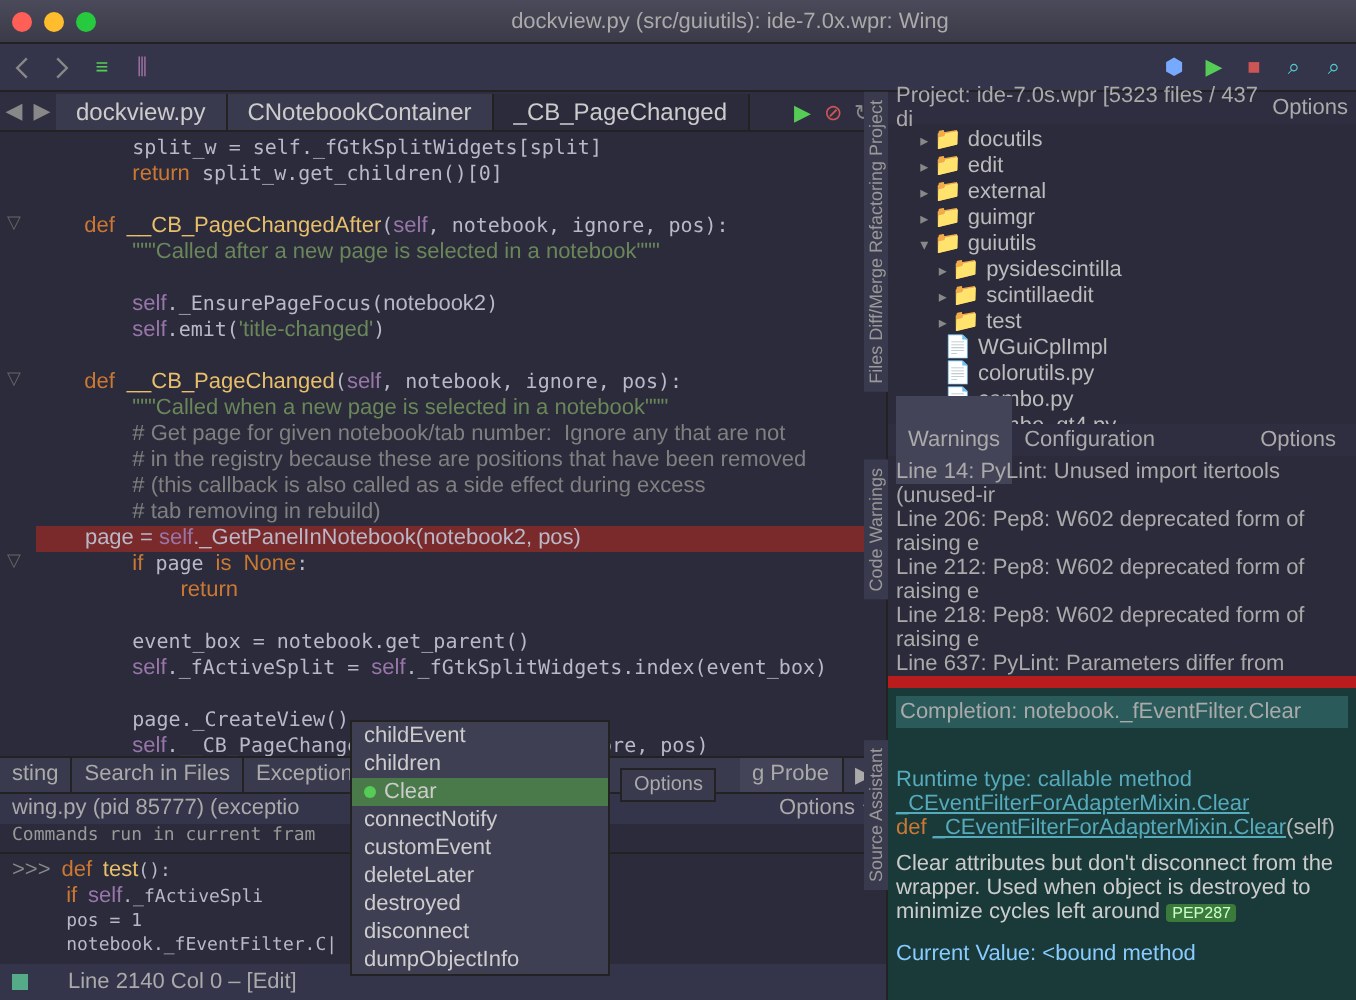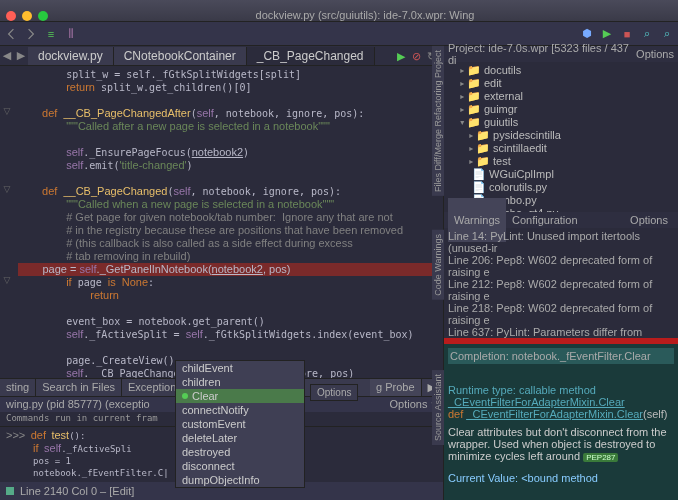--- a/index.html
+++ b/index.html
@@ -1,44 +1,44 @@
 <!DOCTYPE html>
 <html><head>
 <meta charset="utf-8">
 <style>
 *{margin:0;padding:0;box-sizing:border-box;font-family:'Segoe UI',Arial,sans-serif;font-size:11px}
 body{background:#2b2b3b;color:#bbb;width:678px;height:500px;overflow:hidden;position:relative}
-.titlebar{height:22px;background:linear-gradient(#4a4a5a,#3a3a48);display:flex;align-items:flex-end;padding:0 6px;border-bottom:1px solid #222}
+.titlebar{height:22px;background:linear-gradient(#4a4a5a,#3a3a48);display:flex;align-items:center;padding:0 6px;border-bottom:1px solid #222}
 .traffic{display:flex;gap:6px;margin-right:10px}
 .tl{width:10px;height:10px;border-radius:50%}
 .tl.r{background:#ff5f56}.tl.y{background:#ffbd2e}.tl.g{background:#27c93f}
 .title{flex:1;text-align:center;color:#aaa;font-size:11px}
 .toolbar{height:24px;background:#34344a;display:flex;align-items:center;padding:0 4px;gap:6px;border-bottom:1px solid #222}
 .tbicon{width:14px;height:14px;display:flex;align-items:center;justify-content:center;color:#888;cursor:pointer}
 .tbicon svg{width:12px;height:12px}
 .spacer{flex:1}
 .main{display:flex;height:454px}
 .left{width:444px;display:flex;flex-direction:column;border-right:1px solid #222}
 .tabs{height:20px;background:#2e2e40;display:flex;align-items:center;border-bottom:1px solid #222}
 .tabar{width:14px;text-align:center;color:#888;cursor:pointer}
 .tab{padding:2px 10px;background:#3a3a4e;color:#ccc;border-right:1px solid #222;cursor:pointer;font-size:12px}
 .tab.active{background:#2b2b3b}
 .runbar{display:flex;gap:3px;padding:0 4px}
 .runicon{width:12px;height:12px;color:#5c5;cursor:pointer}
 .gutter{width:14px;background:#2b2b3b;color:#666;font-size:9px;line-height:13px;text-align:center}
 .editor{flex:1;display:flex;overflow:hidden;position:relative}
 .code{flex:1;font-family:Menlo,Consolas,monospace;font-size:10px;line-height:13px;padding:2px 4px;white-space:pre;color:#b8b8c8;overflow:hidden}
 .kw{color:#cc7832}.str{color:#6a8759}.cm{color:#808080}.fn{color:#e8bf6a}.self{color:#9876aa}.hl-line{background:#7a2a2a;display:inline-block;width:100%}
-.ul{text-decoration:underline}
+.ul{}
 .bottom-tabs{height:18px;background:#3a3a4e;display:flex;font-size:10px;border-top:1px solid #222}
 .btab{padding:2px 6px;border-right:1px solid #222;color:#aaa;cursor:pointer}
 .consolebar{height:16px;background:#34344a;color:#aaa;padding:1px 6px;font-size:10px;border-top:1px solid #222;display:flex}
 .console{height:14px;font-family:monospace;font-size:9px;padding:1px 6px;color:#999}
 .mini{height:56px;background:#2b2b3b;font-family:monospace;font-size:9px;line-height:12px;padding:2px 6px;color:#b8b8c8;border-top:1px solid #222}
-.status{height:18px;background:#34344a;display:flex;align-items:center;padding:0 6px;color:#aaa;font-size:10px;gap:6px}
+.status{height:18px;background:#34344a;display:flex;align-items:center;padding:0 6px;color:#aaa;font-size:10px;gap:20px}
 .sq{width:8px;height:8px;background:#5a8}
 .right{width:234px;display:flex;flex-direction:column}
 .projhdr{height:16px;background:#2e2e40;display:flex;align-items:center;padding:0 4px;font-size:10px;color:#aaa}
 .vtab{position:absolute;right:234px;writing-mode:vertical-rl;background:#3a3a4e;color:#999;font-size:9px;padding:4px 1px;transform:rotate(180deg)}
 .tree{flex:0 0 150px;overflow:hidden;padding:2px 4px;font-size:10px;line-height:13px;color:#bbb}
 .tnode{display:flex;align-items:center;gap:3px;cursor:pointer}
 .tri{font-size:8px;color:#888}
 .fold{color:#d8a657}.file{color:#aaa}
 .warnhdr{height:16px;background:#2e2e40;display:flex;font-size:10px;padding:0 4px;align-items:center;color:#aaa}
 .warnhdr span{padding:16px 6px;cursor:pointer}

